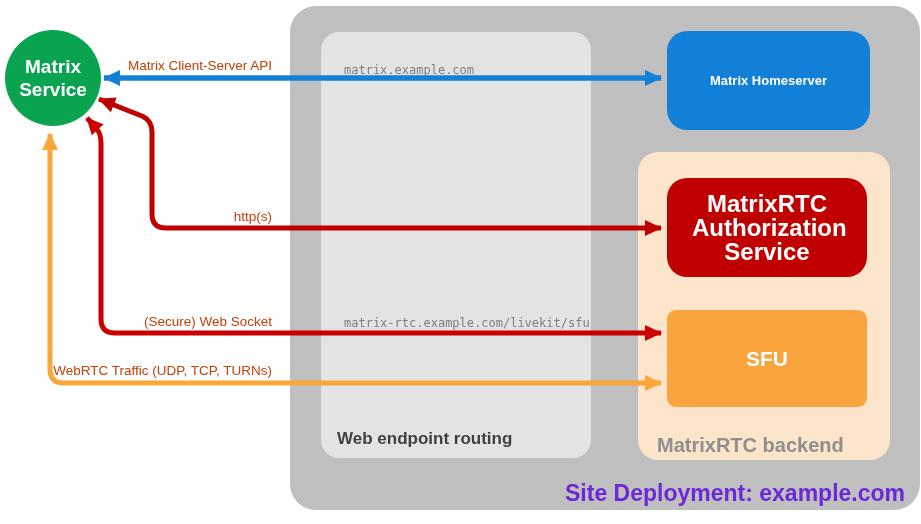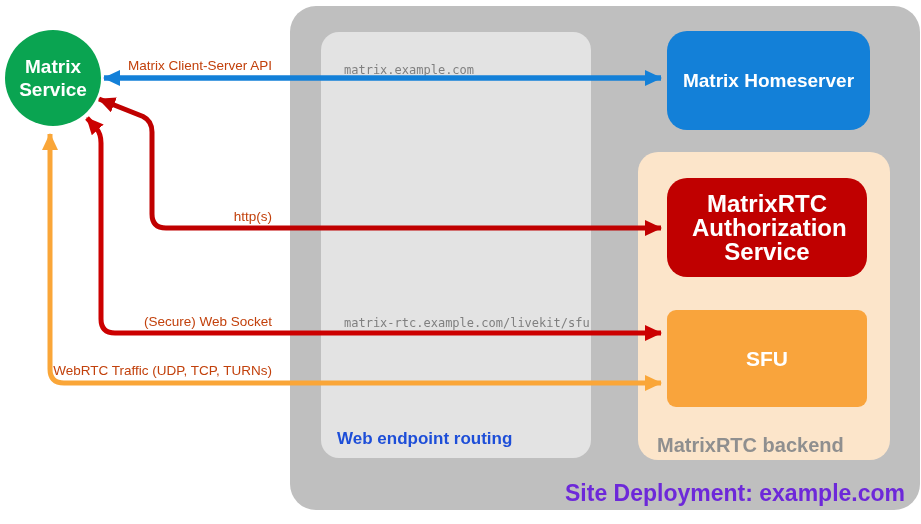--- a/index.html
+++ b/index.html
@@ -25,41 +25,41 @@
   
   .client-node {
     position:absolute; left:5px; top:30px; width:96px; height:96px;
     background:#0AA451; border-radius:50%;
     display:flex; align-items:center; justify-content:center; text-align:center;
     color:#ffffff; font-weight:bold; font-size:19px; line-height:23px;
   }
   .node-box {
     position:absolute; border-radius:20px;
     display:flex; align-items:center; justify-content:center; text-align:center;
-    color:#ffffff; font-weight:bold; font-size:19px; line-height:24px;
+    color:#ffffff; font-weight:bold; font-size:13px; line-height:24px;
   }
   .homeserver { left:667px; top:31px;  width:203px; height:99px; background:#1380D8; }
   .authsvc    { left:667px; top:178px; width:200px; height:99px; background:#C00000; font-size:24px; }
   .authsvc .inner { width:150px; }
   .sfu        { left:667px; top:310px; width:200px; height:97px; background:#F9A43C; font-size:21px;border-radius:9px; }
   
   .arrow-label {
     position:absolute; right:649px; white-space:nowrap;
     color:#c2410c; font-size:13.5px; line-height:16px;
   }
   .url-label {
     position:absolute; left:332px; white-space:nowrap;
     color:#7F7F7F; font-size:12px; line-height:16px;
     font-family:"DejaVu Sans Mono", monospace;
     margin-left:12px;
   }
   .panel-label {
     position:absolute; font-weight:bold; white-space:nowrap;
   }
-  .routing-label { left:337px; top:429px; font-size:17px; color:#1d4ed8; }
+  .routing-label { left:337px; top:429px; font-size:17px; color:#404040; }
   .backend-label { left:657px; top:434px; font-size:20px; color:#8F8F8F; }
   .deployment-title {
     position:absolute; right:16px; top:480px; white-space:nowrap;
     color:#6d28d9; font-weight:bold; font-size:23px;
   }
   
   #arrows { position:absolute; left:0; top:0; z-index:10; pointer-events:none; }
 </style>
 </head>
 <body>

